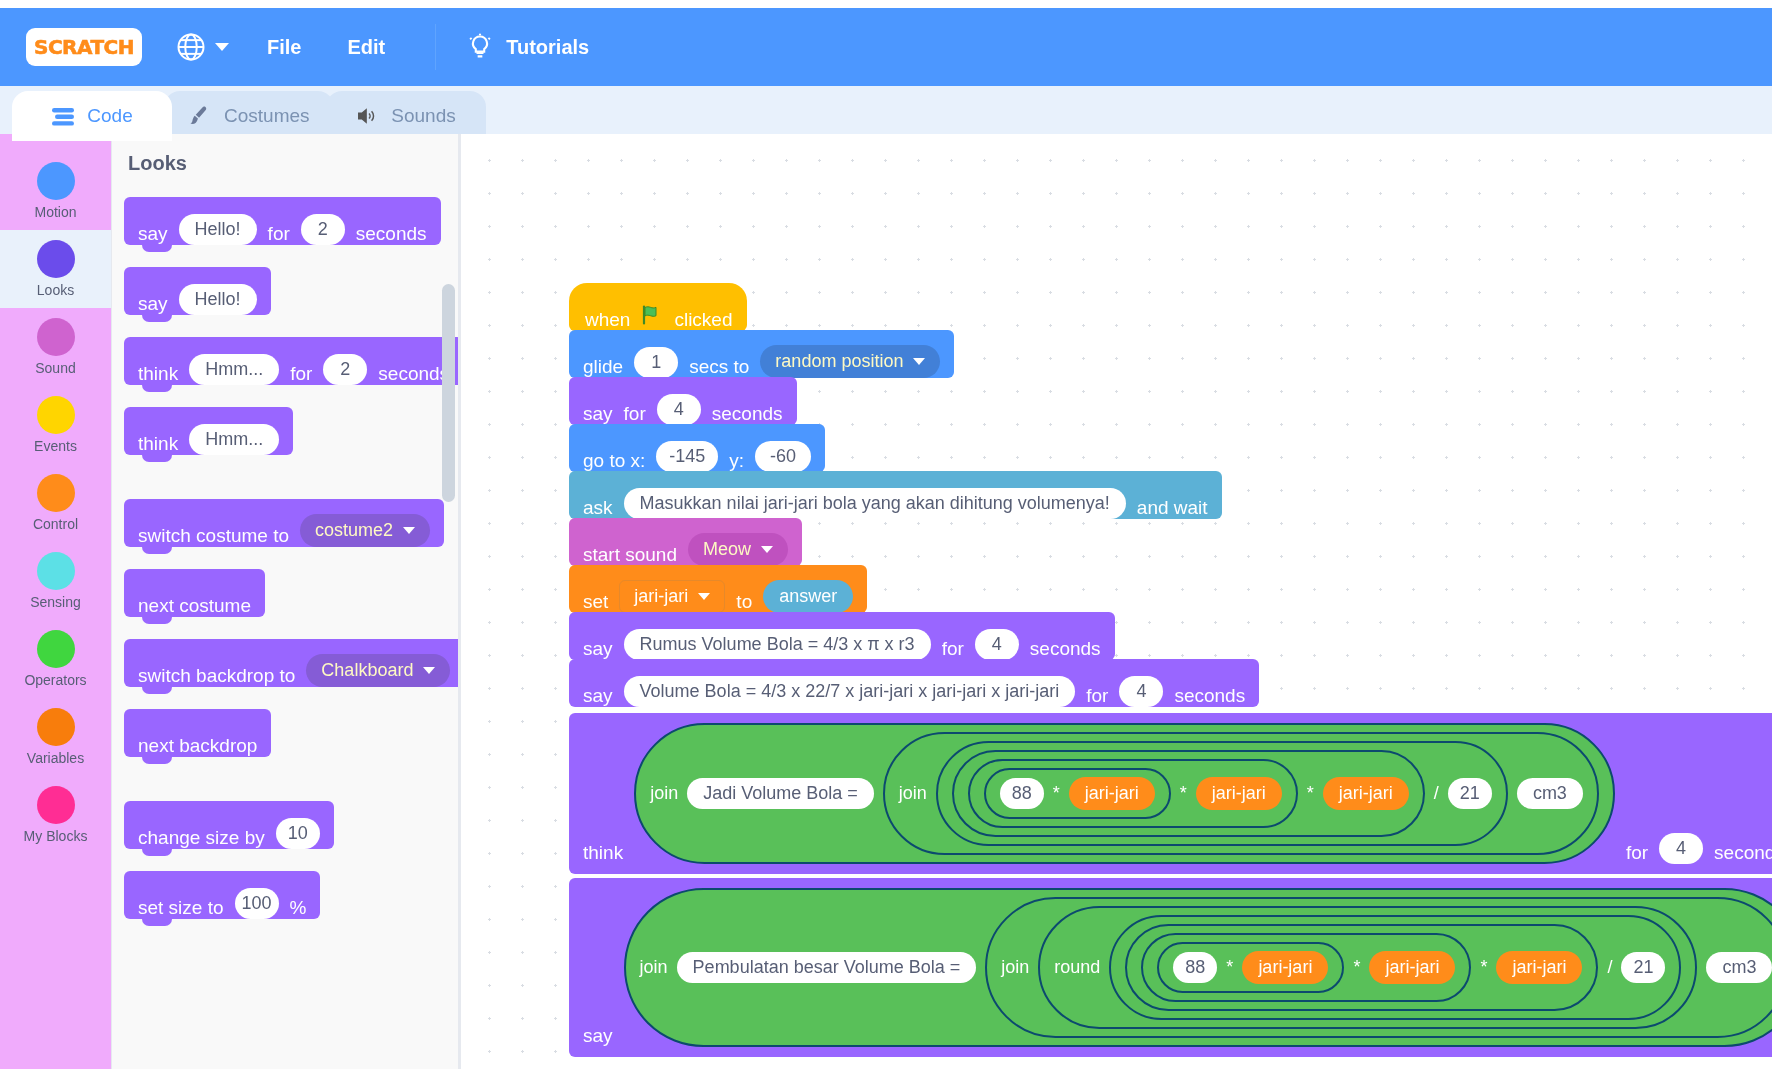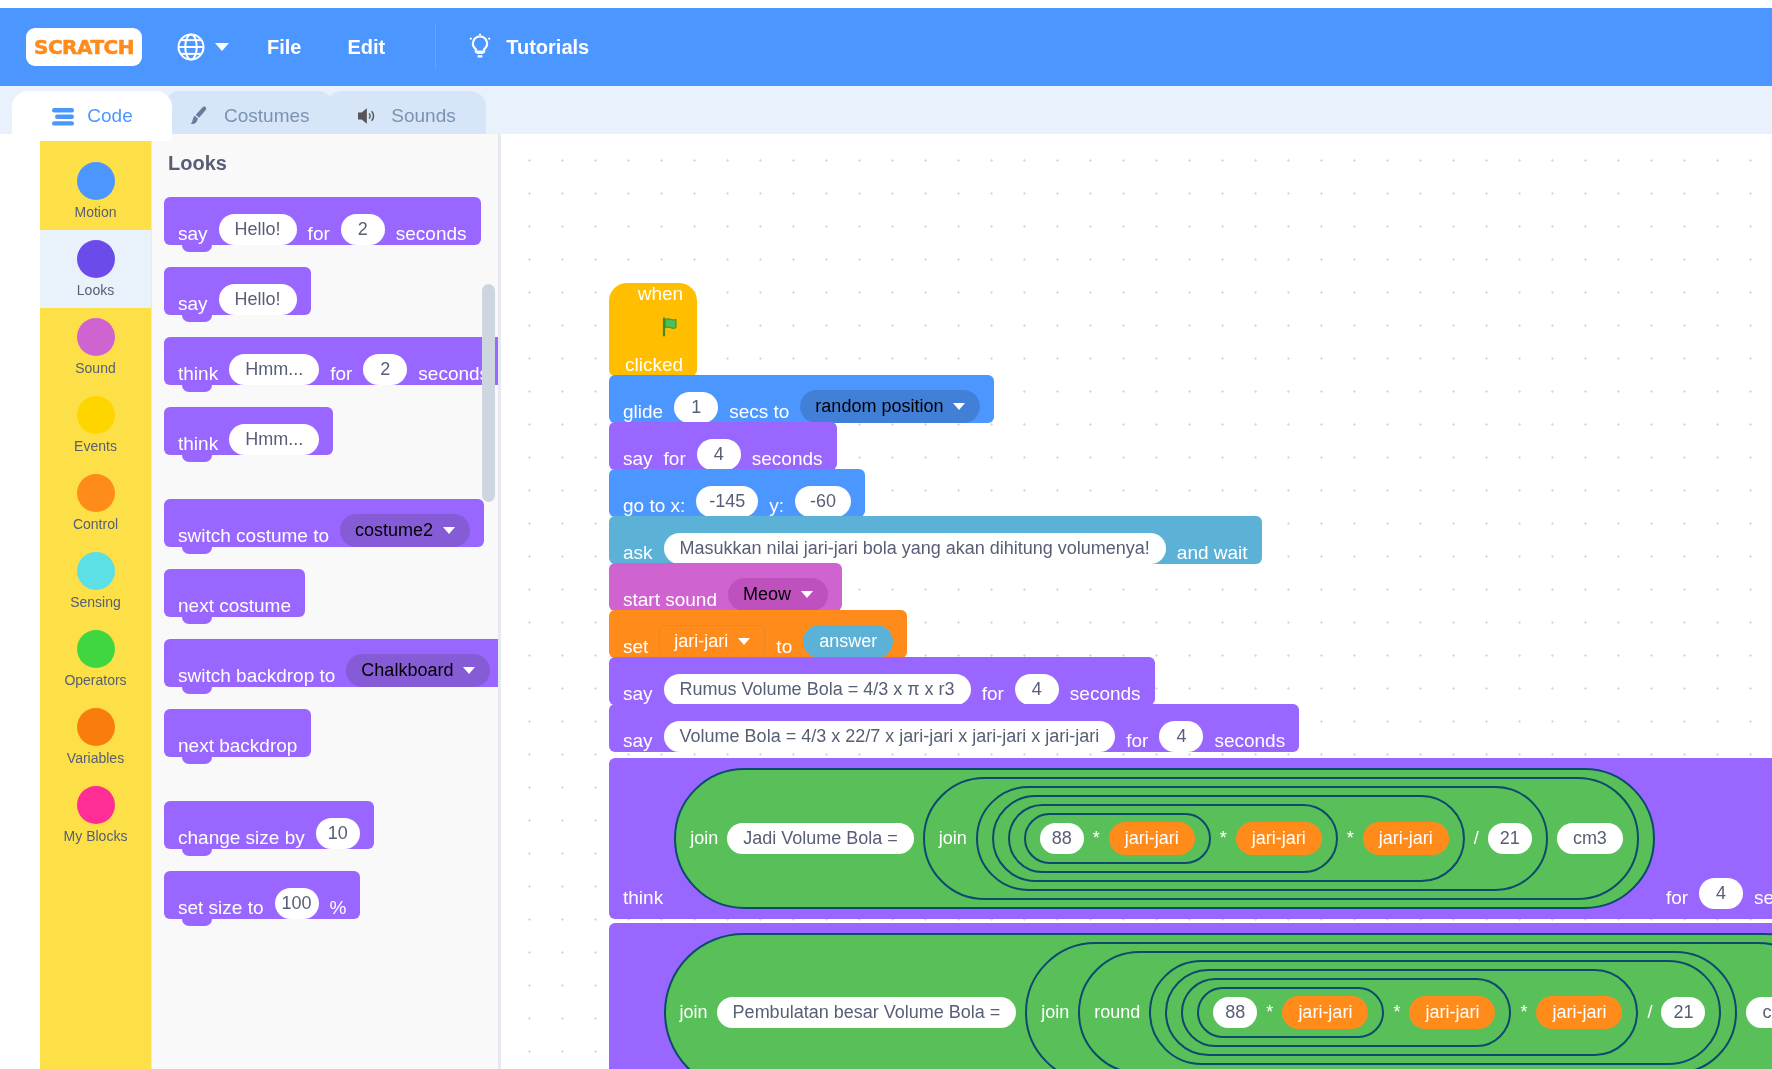--- a/index.html
+++ b/index.html
@@ -75,25 +75,24 @@
 
   
   .main {
     position:absolute; top:134px; left:0; right:0; bottom:0;
     display:flex;
     background:#ffffff;
   }
 
   
   .cats {
-    width:112px; background:#fde047;
+    width:112px; background:#f0abfc;
     border-right:1px solid #e6e9ef;
     padding-top:18px;
     flex:0 0 112px;
-    margin-left:40px;
   }
   .cat {
     height:78px;
     display:flex; flex-direction:column; align-items:center; justify-content:center;
     gap:4px;
   }
   .cat.selected { background:#e9f1fb; }
   .cat-dot { width:38px; height:38px; border-radius:50%; }
   .cat-label { font-size:14px; color:#575e75; }
 
@@ -154,21 +153,21 @@
     background:#ffffff; color:#575e75;
     border-radius:999px;
     padding:5px 0;
     width:44px; text-align:center;
     font-size:18px;
     display:inline-block;
   }
   .dropdown {
     border-radius:999px;
     padding:6px 15px;
-    font-size:18px; color:#000000;
+    font-size:18px; color:#fef9c3;
     display:inline-flex; align-items:center; gap:10px;
   }
   .dropdown.looks { background:#855cd6; }
   .dropdown.motion { background:#4280d7; }
   .dropdown.sound { background:#bf51bf; }
   .dropdown.var-field {
     background:transparent; color:#ffffff;
     border:1px solid #e6892a; border-radius:6px;
     padding:5px 14px;
   }
@@ -401,21 +400,21 @@
     </div>
 
     <div class="pal-scrollbar"></div>
     <div class="pal-border"></div>
   </div>
 
   <div class="canvas">
     <div class="script">
 
       <div class="row">
-        <div class="blk events" style="border-radius:18px 18px 6px 6px; padding-left:16px;flex-direction:column;">
+        <div class="blk events" style="border-radius:18px 18px 6px 6px; padding-left:16px;">
           <span>when</span>
           <span>
             <svg width="22" height="22" viewBox="0 0 22 22">
               <path d="M3 2.5v17" stroke="#3f8a27" stroke-width="2.2" stroke-linecap="round"></path>
               <path d="M4 3.5c4-2.4 7 2 11-.2v8.4c-4 2.2-7-2.2-11 .2z" fill="#4cbf56" stroke="#3f8a27" stroke-width="1"></path>
             </svg>
           </span>
           <span>clicked</span>
         </div>
       </div>

